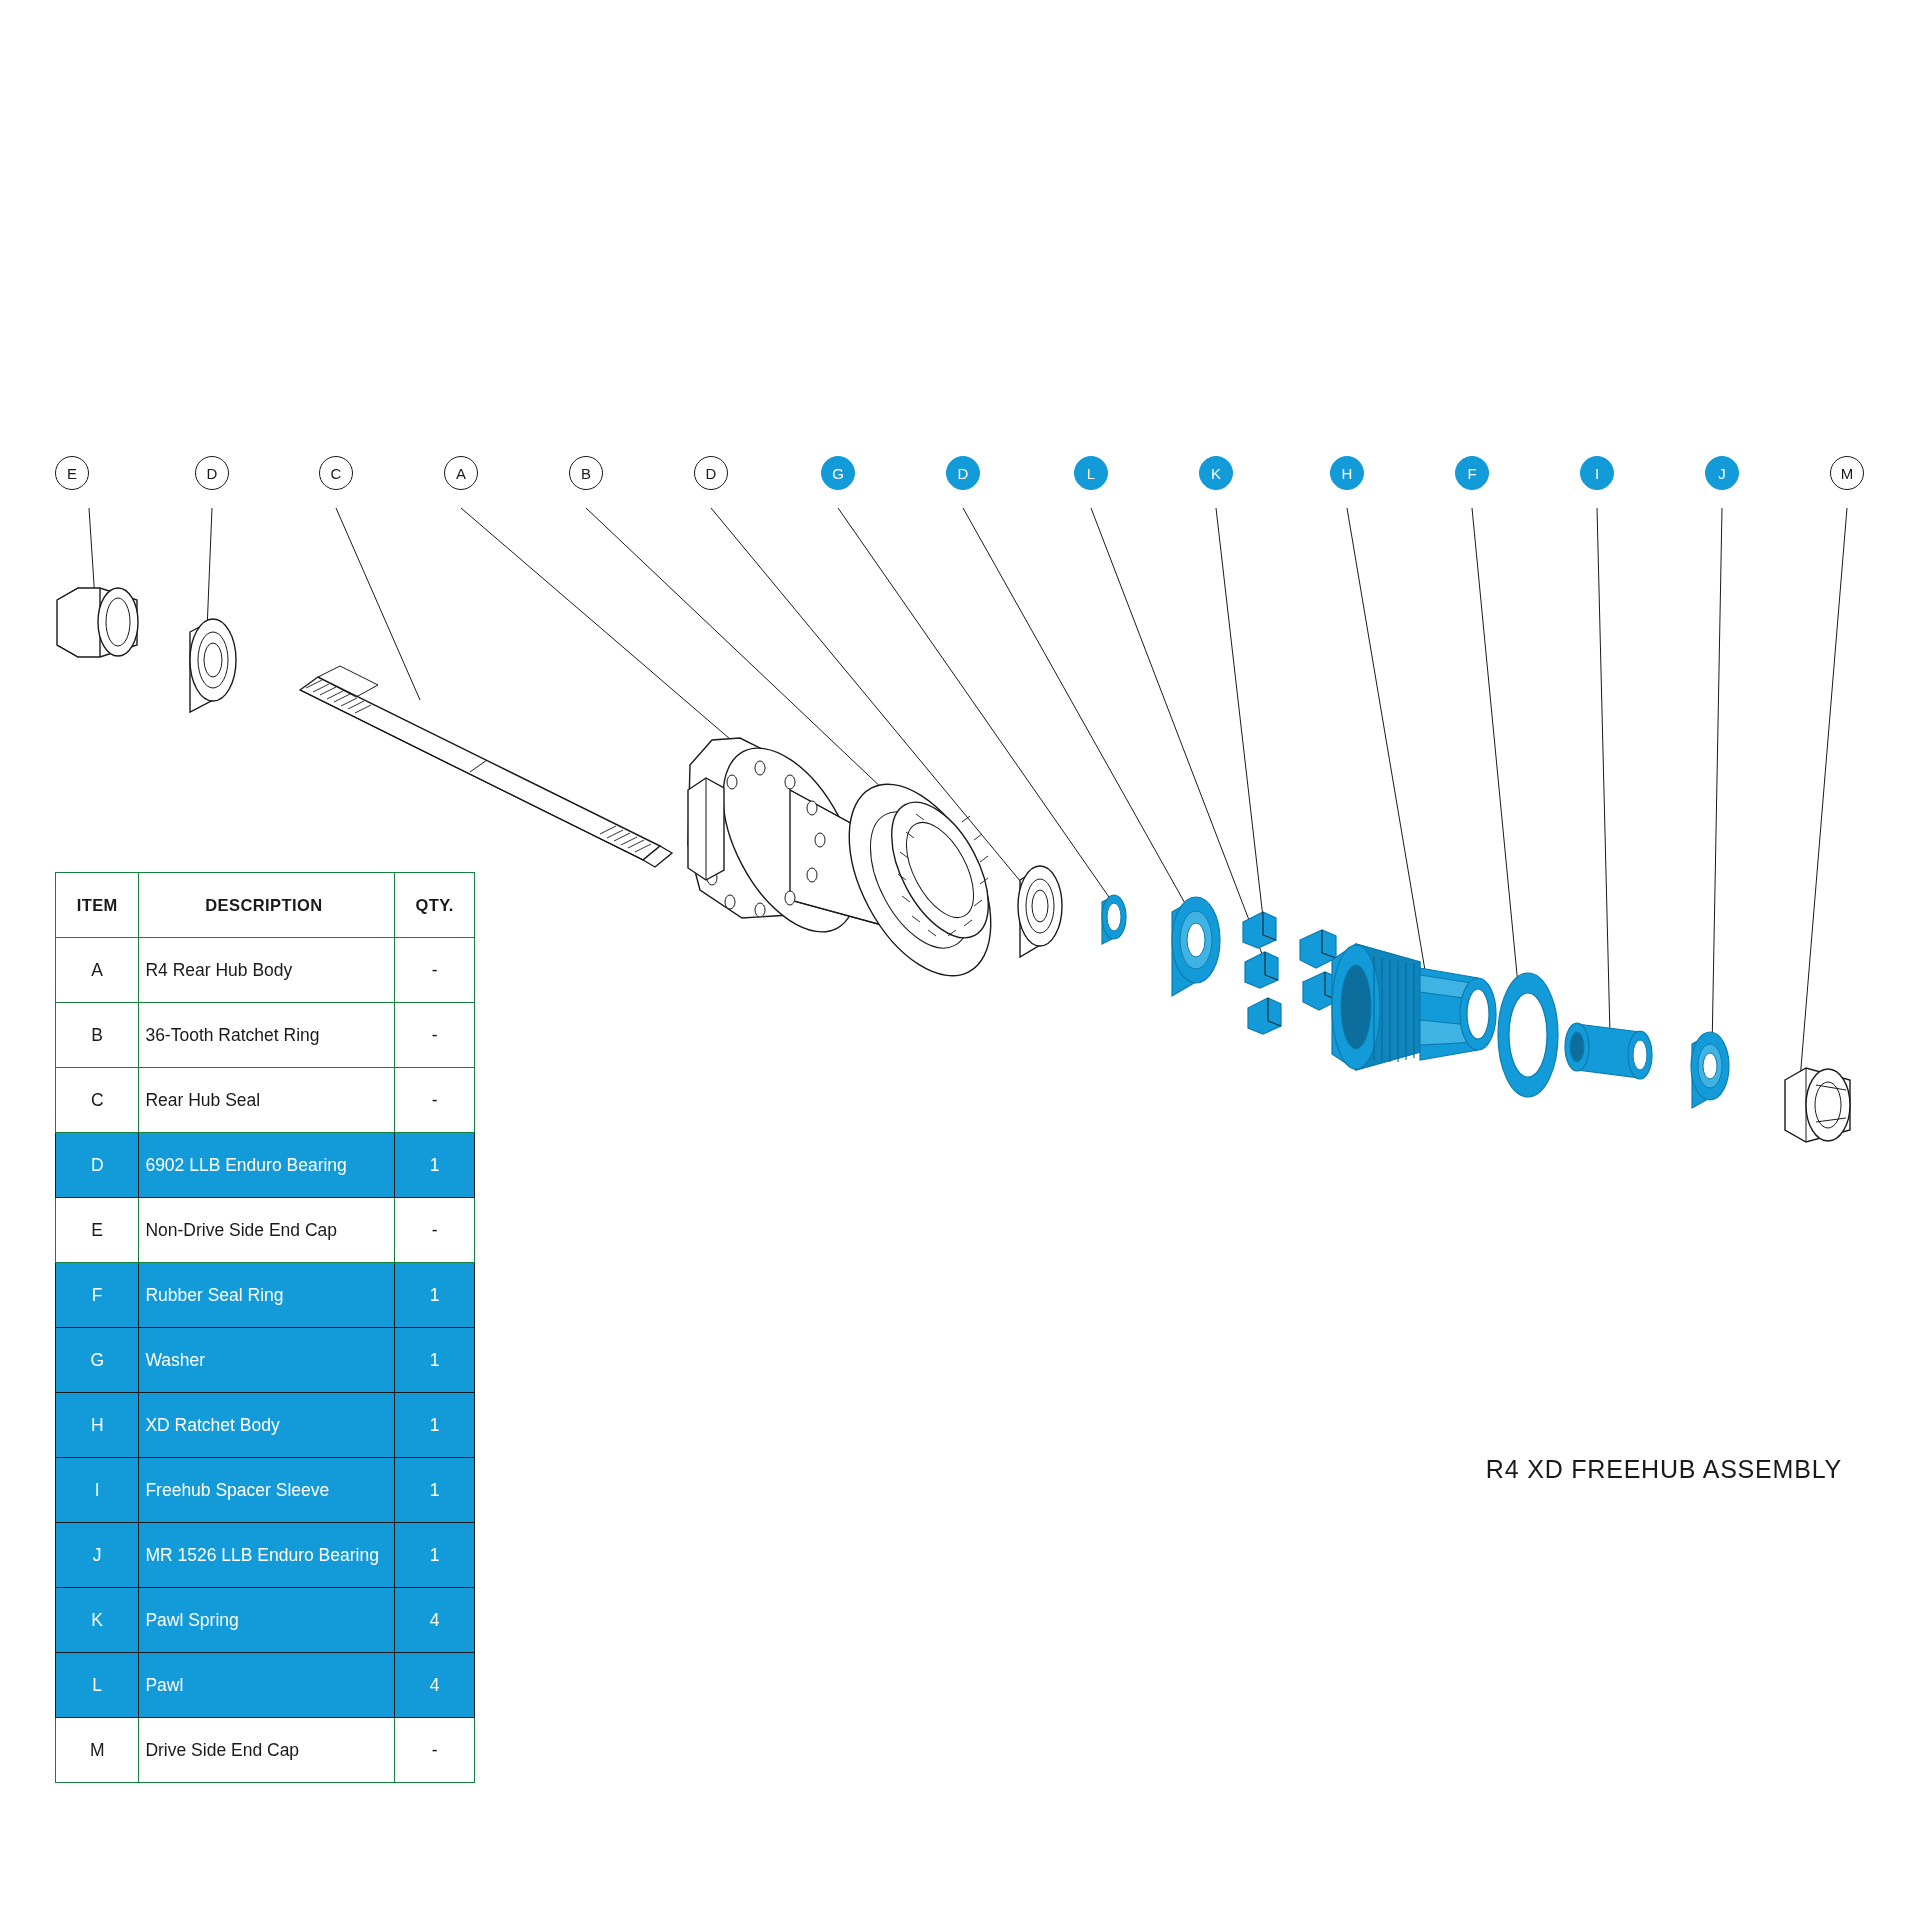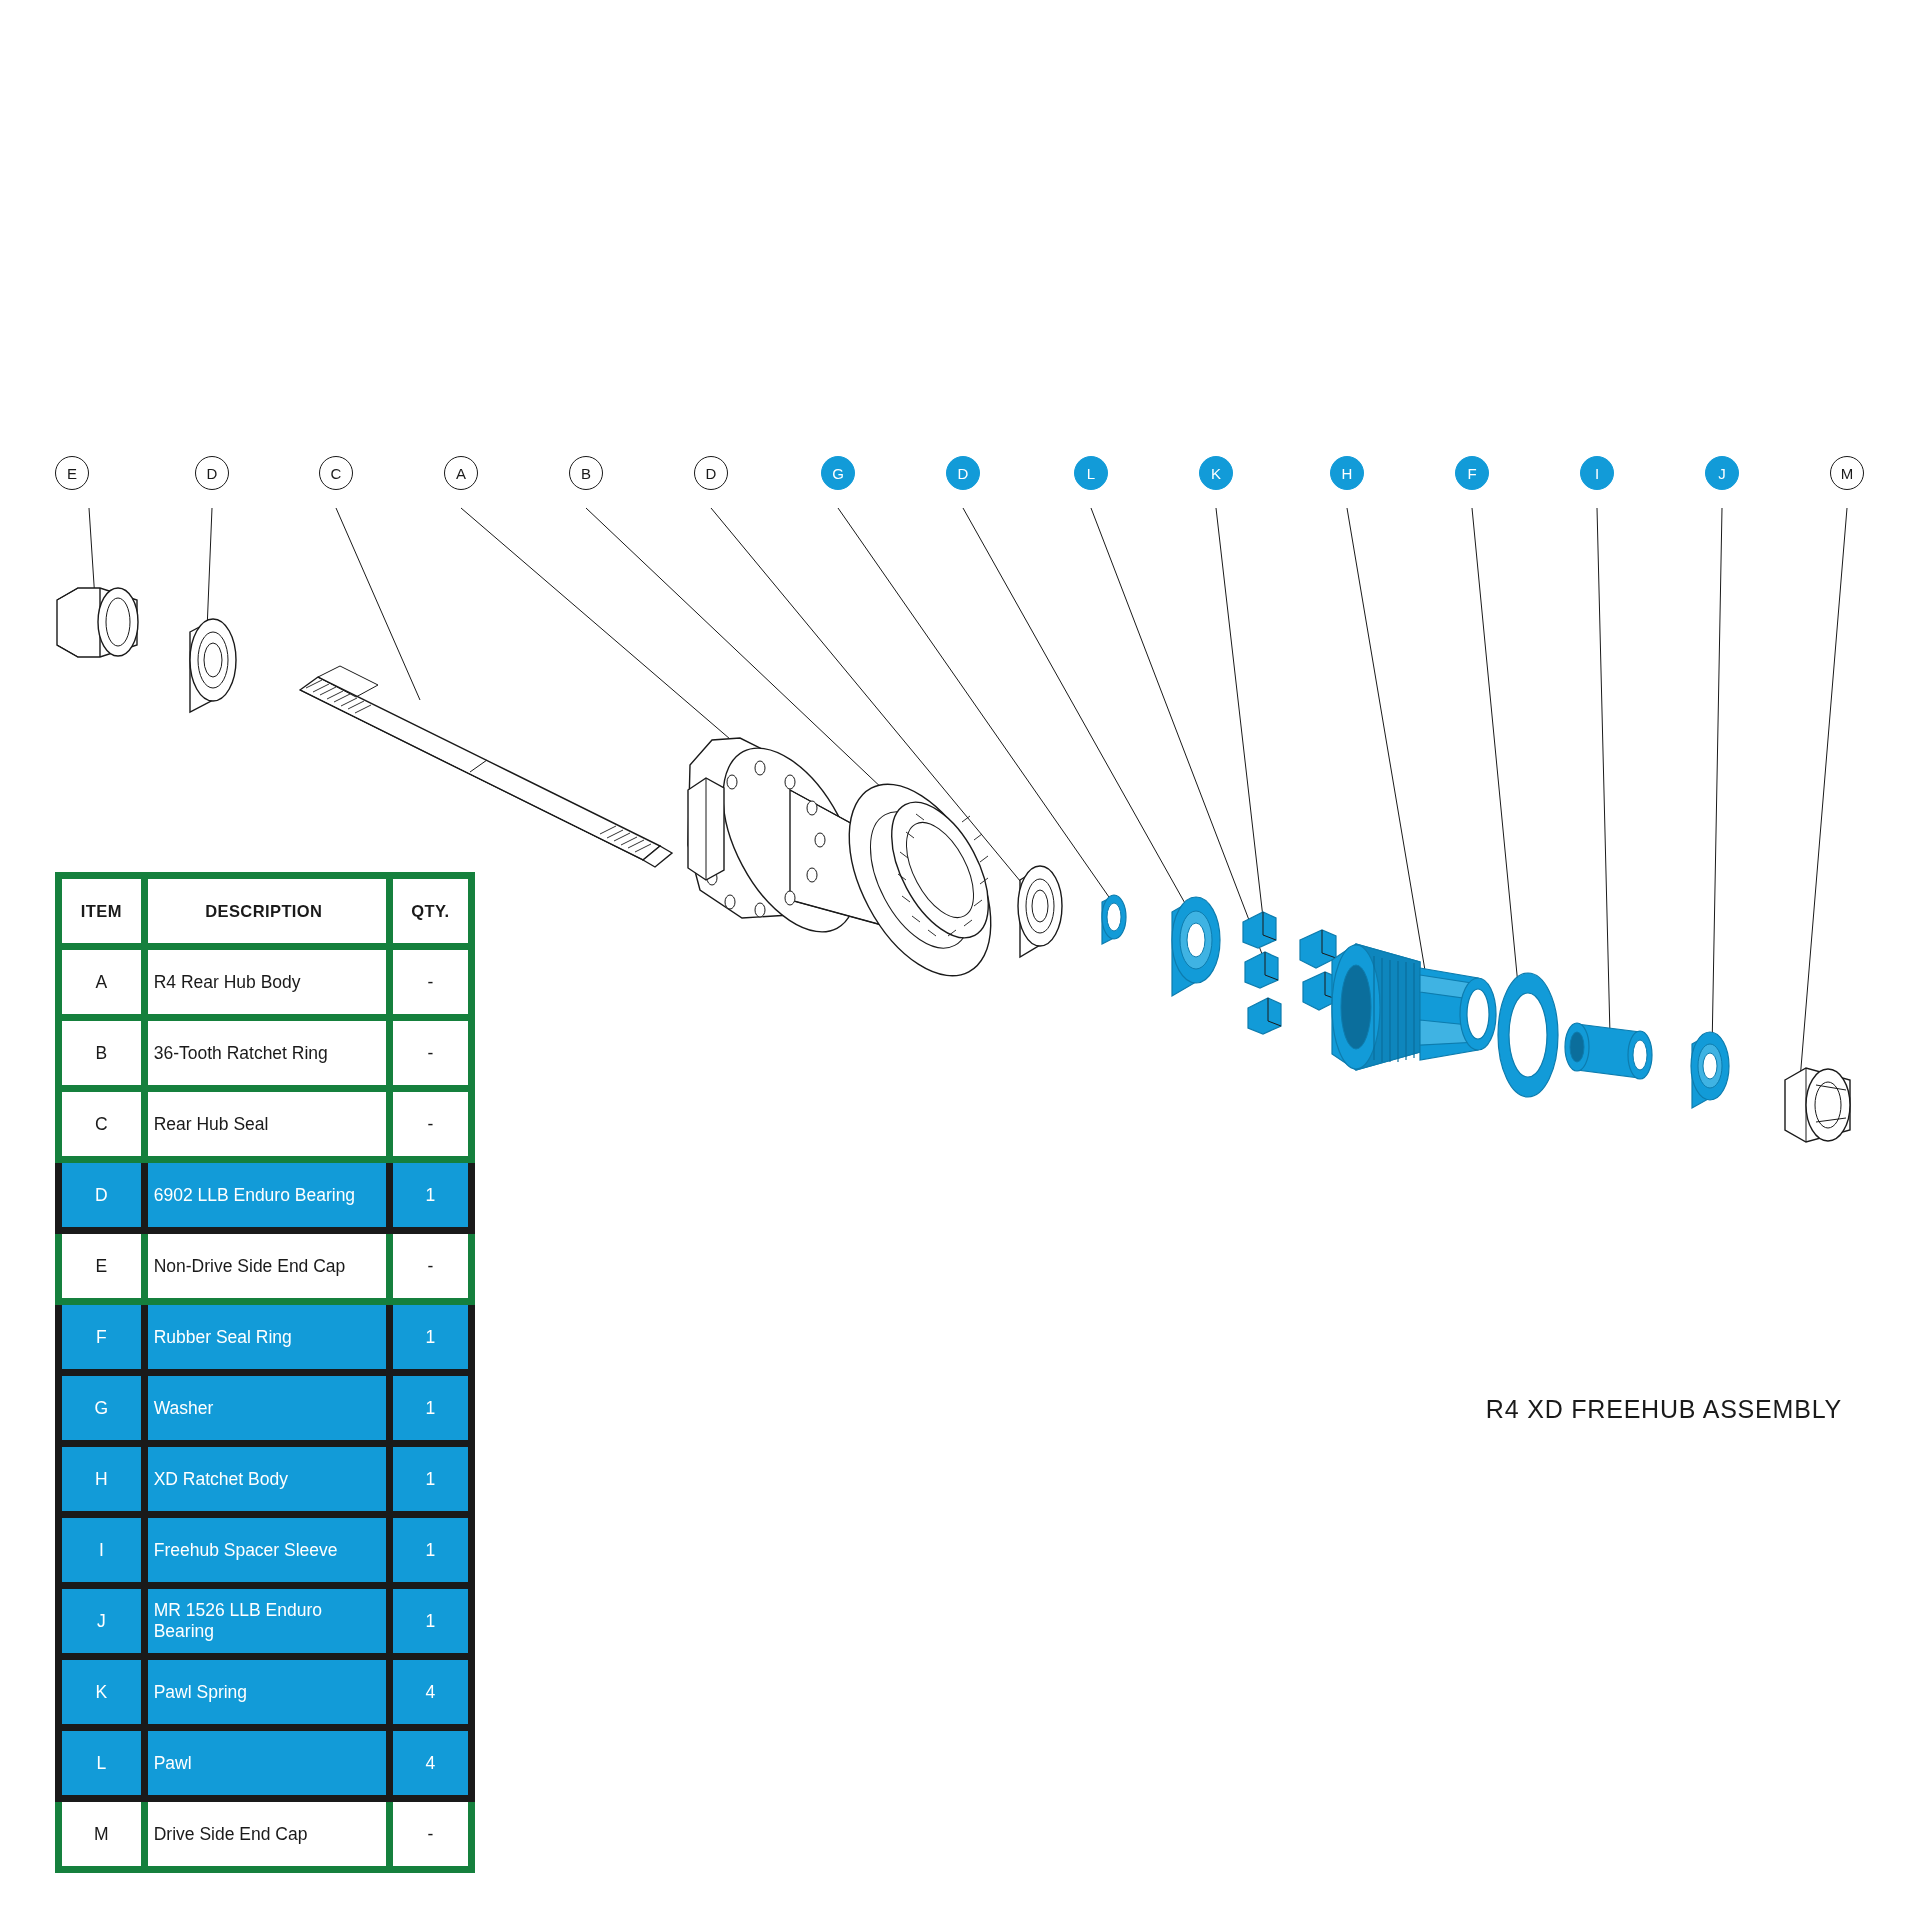--- a/index.html
+++ b/index.html
@@ -32,41 +32,41 @@
   .parts-table {
     position: absolute;
     left: 55px;
     top: 872px;
     width: 420px;
     border-collapse: collapse;
     font-size: 17.5px;
     background: #ffffff;
   }
   .parts-table th, .parts-table td {
-    border: 7px solid #15803d;
+    border: 1px solid #15803d;
     height: 42px;
     padding: 11px 6px;
     font-weight: normal;
   }
   .parts-table th {
     text-align: center;
     font-weight: bold;
     letter-spacing: 0.4px;
     font-size: 16.5px;
   }
   .col-item { width: 76px; text-align: center; }
   .col-desc { width: 268px; text-align: left; padding-left: 18px; margin-left: 40px; }
   .col-qty  { width: 72px; text-align: center; }
   .row-hl td { background: #129BD8; color: #ffffff; border-color: #1a1a1a; }
 
   
   .drawing-title {
     position: absolute;
     right: 68px;
-    top: 1395px;
+    top: 1455px;
     font-size: 25px;
     letter-spacing: 0.8px;
     text-align: right;
     white-space: nowrap;
   }
 
   
   .callout {
     position: absolute;
     width: 34px;

